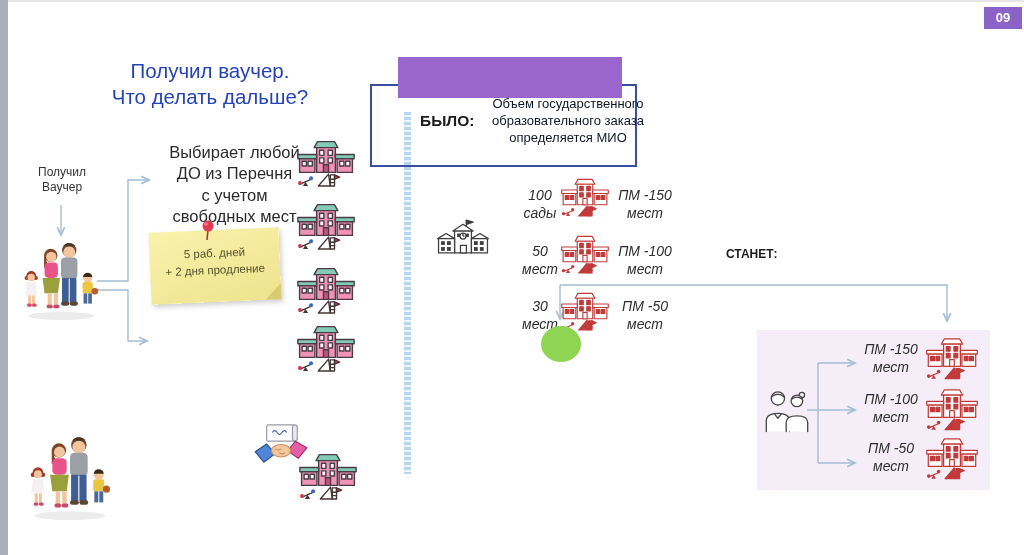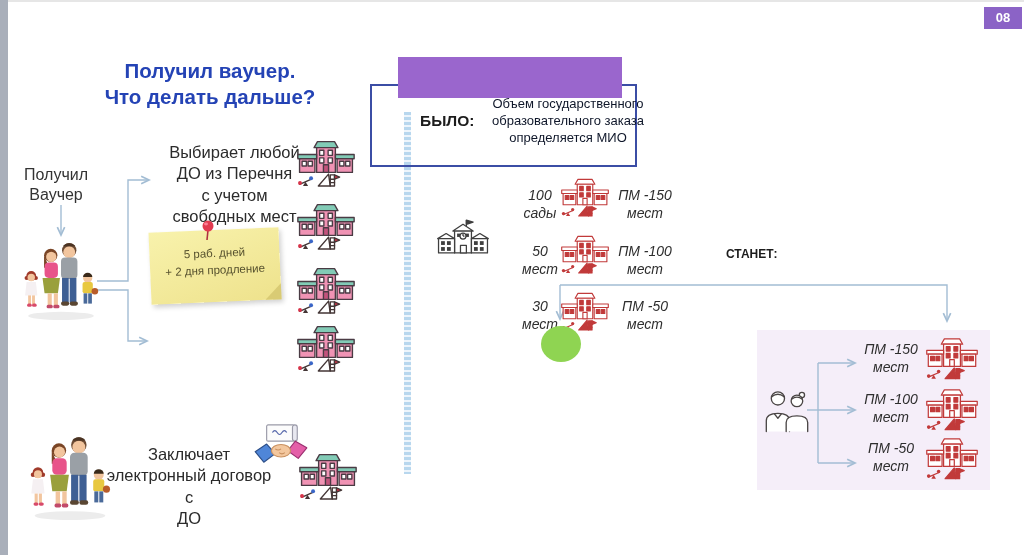--- a/index.html
+++ b/index.html
@@ -10,25 +10,25 @@
   .pre{white-space:pre-line}
   .ctr{text-align:center}
   .z1{z-index:1}.z2{z-index:2}.z3{z-index:3}.z4{z-index:4}.z5{z-index:5}.z6{z-index:6}.z7{z-index:7}
 
   .left-strip{left:0;top:0;width:8px;height:555px;background:#a9afba}
   .top-line{left:8px;top:0;width:1016px;height:2px;background:#e6e6e6}
 
   .badge{left:984px;top:7px;width:38px;height:22px;background:#8b63c6;color:#fff;
          font-size:13px;font-weight:bold;text-align:center;line-height:22px}
 
-  .title-blue{color:#2443b5;font-weight:bold}
+  .title-blue{color:#2443b5;font-weight:normal}
   .t1{left:85px;top:58px;width:250px;font-size:20.5px;line-height:1.28}
   .t2{left:585px;top:54px;width:430px;font-size:20px;line-height:1.3}
 
-  .start-label{left:12px;top:165px;width:88px;font-size:16px;line-height:1.25;color:#333}
+  .start-label{left:18px;top:165px;width:88px;font-size:12px;line-height:1.25;color:#333}
   .step{font-size:16.5px;line-height:1.3;color:#2b2b2b}
   .step-choose{left:152px;top:142px;width:165px}
   .step-prepare{left:150px;top:308px;width:168px}
   .step-contract{left:104px;top:444px;width:170px}
 
   .note{left:150px;top:230px;width:130px;height:72px;background:linear-gradient(160deg,#f8f2ac,#eee28c);
         transform:rotate(-2.5deg);box-shadow:2px 3px 5px rgba(0,0,0,.18);padding-top:15px;
         font-size:11.5px;line-height:1.45;color:#56512e;text-align:center}
   .note::after{content:"";position:absolute;right:0;bottom:0;border-width:0 0 16px 16px;
         border-style:solid;border-color:#fff #fff #d9cb74 transparent}
@@ -208,21 +208,21 @@
       <path d="M560 285 H947 V320" marker-end="url(#arr)"></path>
       <path d="M560 285 V318" marker-end="url(#arr)"></path>
       <path d="M807 410 H818"></path>
       <path d="M818 363 V463"></path>
       <path d="M818 363 H854" marker-end="url(#arr)"></path>
       <path d="M818 410 H854" marker-end="url(#arr)"></path>
       <path d="M818 463 H854" marker-end="url(#arr)"></path>
     </g>
   </svg>
 
-  <div class="abs badge z7">08</div>
+  <div class="abs badge z7">09</div>
 
   <div class="abs t1 title-blue ctr pre z3">Получил ваучер.
 Что делать дальше?</div>
   <div class="abs start-label ctr pre z3">Получил
 Ваучер</div>
 
   <svg class="abs icon z3" style="left:22px;top:236px" width="78" height="88">
       <use href="#sym-family"></use>
     </svg>
 
@@ -249,23 +249,20 @@
   <svg class="abs icon kg-color z3" style="left:297px;top:262px" width="58" height="56">
       <use href="#sym-kg"></use>
     </svg>
   <svg class="abs icon kg-color z3" style="left:297px;top:320px" width="58" height="56">
       <use href="#sym-kg"></use>
     </svg>
 
   <svg class="abs icon z3" style="left:28px;top:430px" width="84" height="94">
       <use href="#sym-family"></use>
     </svg>
-  <div class="abs step step-contract ctr pre z3">Заключает
-электронный договор с
-ДО</div>
   <svg class="abs icon z3" style="left:254px;top:423px" width="54" height="44">
       <use href="#sym-handshake"></use>
     </svg>
   <svg class="abs icon kg-color z3" style="left:299px;top:448px" width="58" height="56">
       <use href="#sym-kg"></use>
     </svg>
 
   <div class="abs bylo-box z4"></div>
   <div class="abs bylo-label z5">БЫЛО:</div>
   <div class="abs bylo-desc ctr pre z5">Объем государственного

